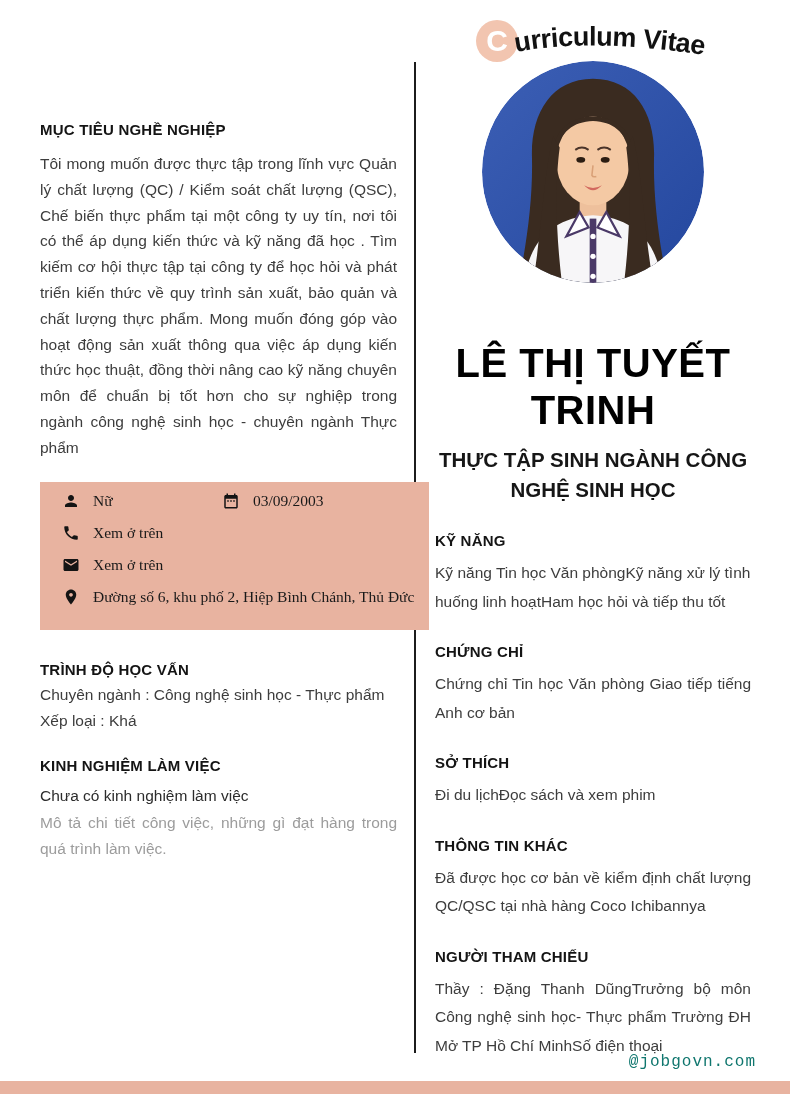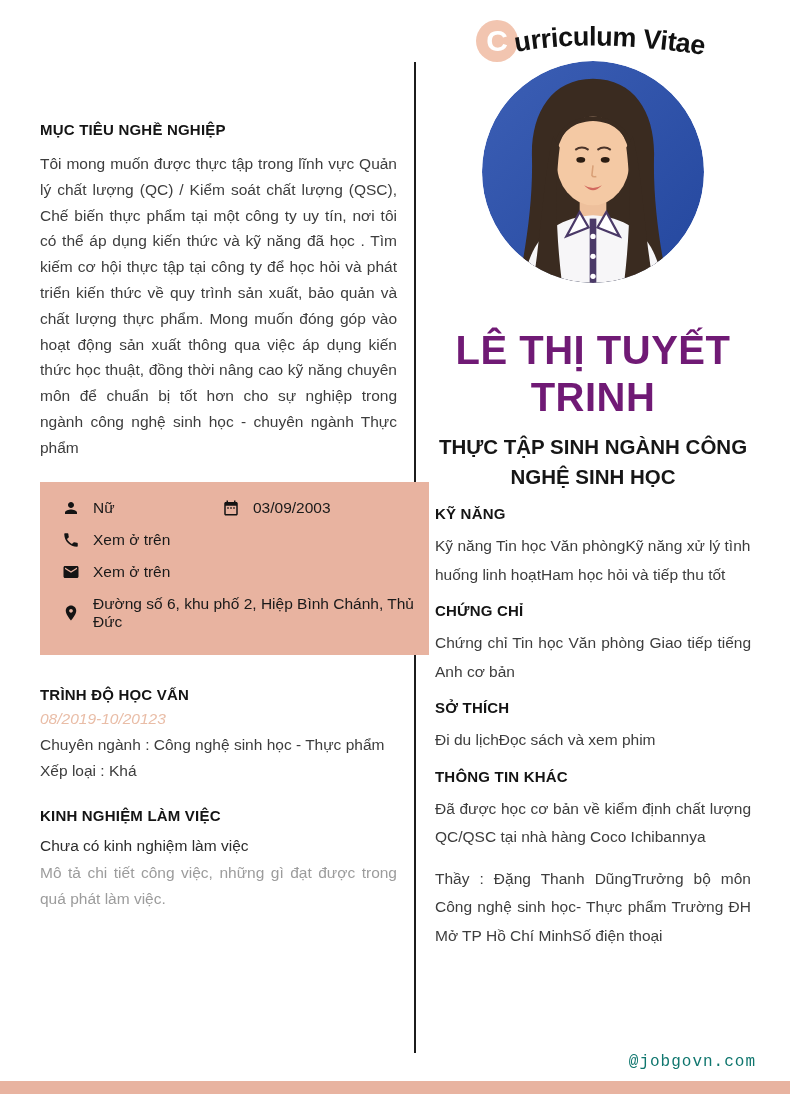--- a/index.html
+++ b/index.html
@@ -27,22 +27,22 @@
   
   .col-left { position:absolute; left:40px; top:121px; width:357px; z-index:2; }
   .h-sec { font-size:15px; font-weight:bold; color:#141414; letter-spacing:0.2px; }
   .objective-body {
     margin-top:13px; font-size:15.5px; line-height:25.8px; color:#3d3d3d;
     text-align:justify;
   }
 
   .contact-box {
     width:389px; margin-top:21px; background:#e8b3a0;
-    padding:17px 10px 24px 22px; display:flex; flex-direction:column; gap:14px;
-    position:relative; z-index:3;
+    padding:10px 10px 24px 22px; display:flex; flex-direction:column; gap:14px;
+    position:relative; z-index:3;font-family:Liberation Serif, serif;
   }
   .c-row { display:flex; align-items:center; font-size:15.5px; color:#191919; }
   .c-cell { display:flex; align-items:center; }
   .c-cell.gender { width:160px; }
   .c-ic { width:18px; height:18px; margin-right:13px; flex:0 0 auto; display:flex; align-items:center; }
   .c-ic svg { width:18px; height:18px; fill:#141414; }
 
   .edu { margin-top:31px; }
   .edu-school { margin-top:13px; font-size:15.5px; font-weight:bold; color:#222222; }
   .edu-period { margin-top:7px; font-size:15.5px; font-style:italic; color:#e9bda7; }
@@ -51,29 +51,29 @@
   .exp { margin-top:27px; }
   .exp-status { margin-top:13px; font-size:15.5px; color:#2c2c2c; }
   .exp-note { margin-top:5px; font-size:15.5px; line-height:26px; color:#9c9c9c; text-align:justify; }
 
   
   .col-right { position:absolute; left:435px; top:0; width:316px; z-index:2; }
   .photo-wrap { width:222px; height:222px; margin:61px auto 0; border-radius:50%; overflow:hidden; }
   .photo-wrap svg { display:block; width:100%; height:100%; }
 
   .name {
-    margin-top:44px; text-align:center; font-size:40px; font-weight:bold;
-    line-height:1.18; color:#701a75; letter-spacing:0.5px;
+    margin-top:57px; text-align:center; font-size:40px; font-weight:bold;
+    line-height:1.18; color:#000000; letter-spacing:0.5px;
   }
   .position {
     margin-top:11px; text-align:center; font-size:20.5px; font-weight:bold;
     line-height:1.46; color:#161616;
   }
 
-  .r-sec { margin-top:13px; }
+  .r-sec { margin-top:27px; }
   .r-sec:first-of-type { margin-top:35px; }
   .r-body { margin-top:10px; font-size:15.5px; line-height:28.5px; color:#3d3d3d; }
   .r-body.just { text-align:justify; }
 
   
   .footer-handle {
     position:absolute; right:34px; bottom:23px;
     font-family:"Liberation Mono", monospace; font-size:16px; color:#0f766e; letter-spacing:1px;
   }
   .footer-bar { position:absolute; left:0; right:0; bottom:0; height:13px; background:#e8b3a0; }
@@ -140,29 +140,28 @@
           <svg viewBox="0 0 24 24">
               <path d="M12 2C8.13 2 5 5.13 5 9c0 5.25 7 13 7 13s7-7.75 7-13c0-3.87-3.13-7-7-7zm0 9.5c-1.38 0-2.5-1.12-2.5-2.5s1.12-2.5 2.5-2.5 2.5 1.12 2.5 2.5-1.12 2.5-2.5 2.5z"></path>
             </svg>
         </span>
         <span>Đường số 6, khu phố 2, Hiệp Bình Chánh, Thủ Đức</span>
       </div>
     </div>
 
     <div class="edu">
       <div class="h-sec">TRÌNH ĐỘ HỌC VẤN</div>
-      <div class="edu-period">08/2019-10/20123</div>
       <div class="edu-line">Chuyên ngành : Công nghệ sinh học - Thực phẩm</div>
       <div class="edu-line">Xếp loại : Khá</div>
     </div>
 
     <div class="exp">
       <div class="h-sec">KINH NGHIỆM LÀM VIỆC</div>
       <div class="exp-status">Chưa có kinh nghiệm làm việc</div>
-      <div class="exp-note"> Mô tả chi tiết công việc, những gì đạt được trong quá phát làm việc.</div>
+      <div class="exp-note"> Mô tả chi tiết công việc, những gì đạt hàng trong quá trình làm việc.</div>
     </div>
   </div>
 
   <div class="col-right">
 
     <div class="photo-wrap">
       <svg viewBox="0 0 200 200">
         <defs>
           <clipPath id="pc">
               <circle cx="100" cy="100" r="100"></circle>
@@ -214,19 +213,20 @@
       <div class="h-sec">SỞ THÍCH</div>
       <div class="r-body">Đi du lịchĐọc sách và xem phim</div>
     </div>
 
     <div class="r-sec">
       <div class="h-sec">THÔNG TIN KHÁC</div>
       <div class="r-body just">Đã được học cơ bản về kiểm định chất lượng QC/QSC tại nhà hàng Coco Ichibannya</div>
     </div>
 
     <div class="r-sec">
+      <div class="h-sec">NGƯỜI THAM CHIẾU</div>
       <div class="r-body just">Thầy : Đặng Thanh DũngTrưởng bộ môn Công nghệ sinh học- Thực phẩm Trường ĐH Mở TP Hồ Chí MinhSố điện thoại</div>
     </div>
   </div>
 
   <div class="footer-handle">@jobgovn.com</div>
   <div class="footer-bar"></div>
 </div>
 
 </body></html>

